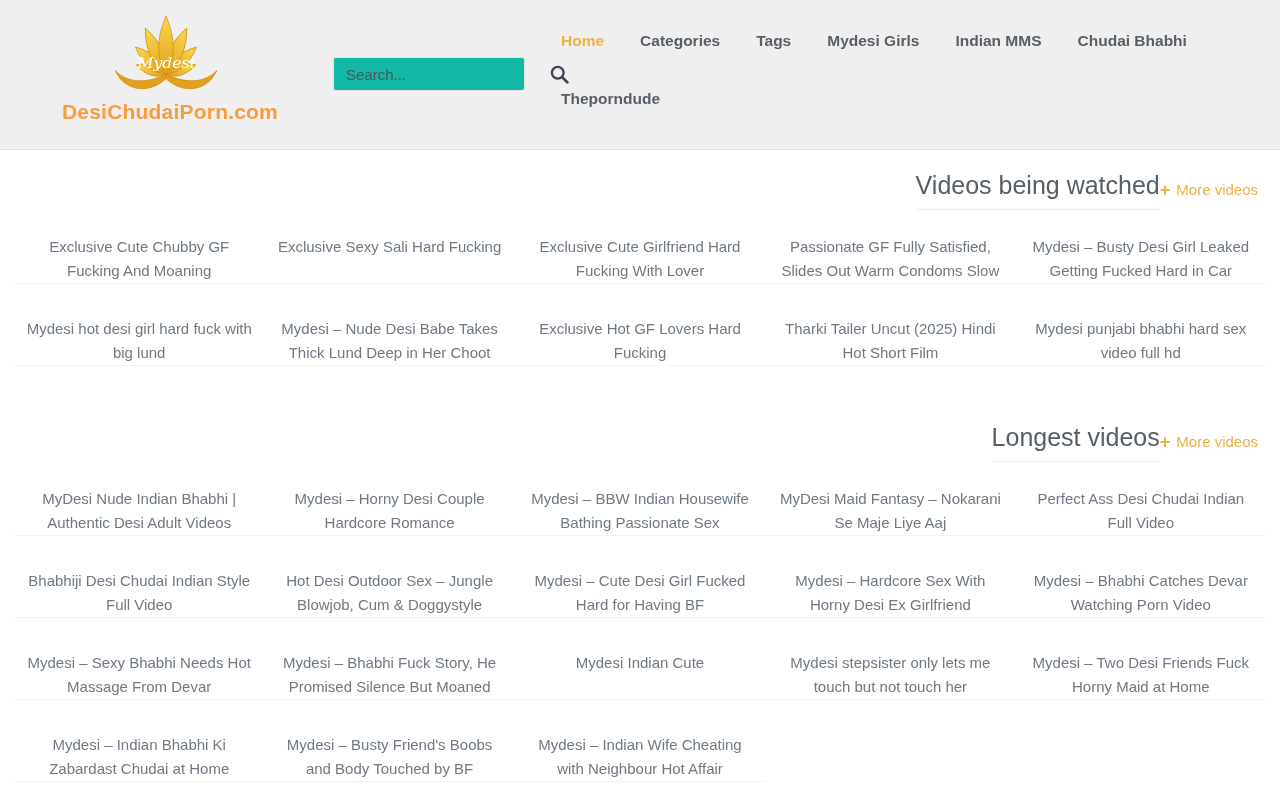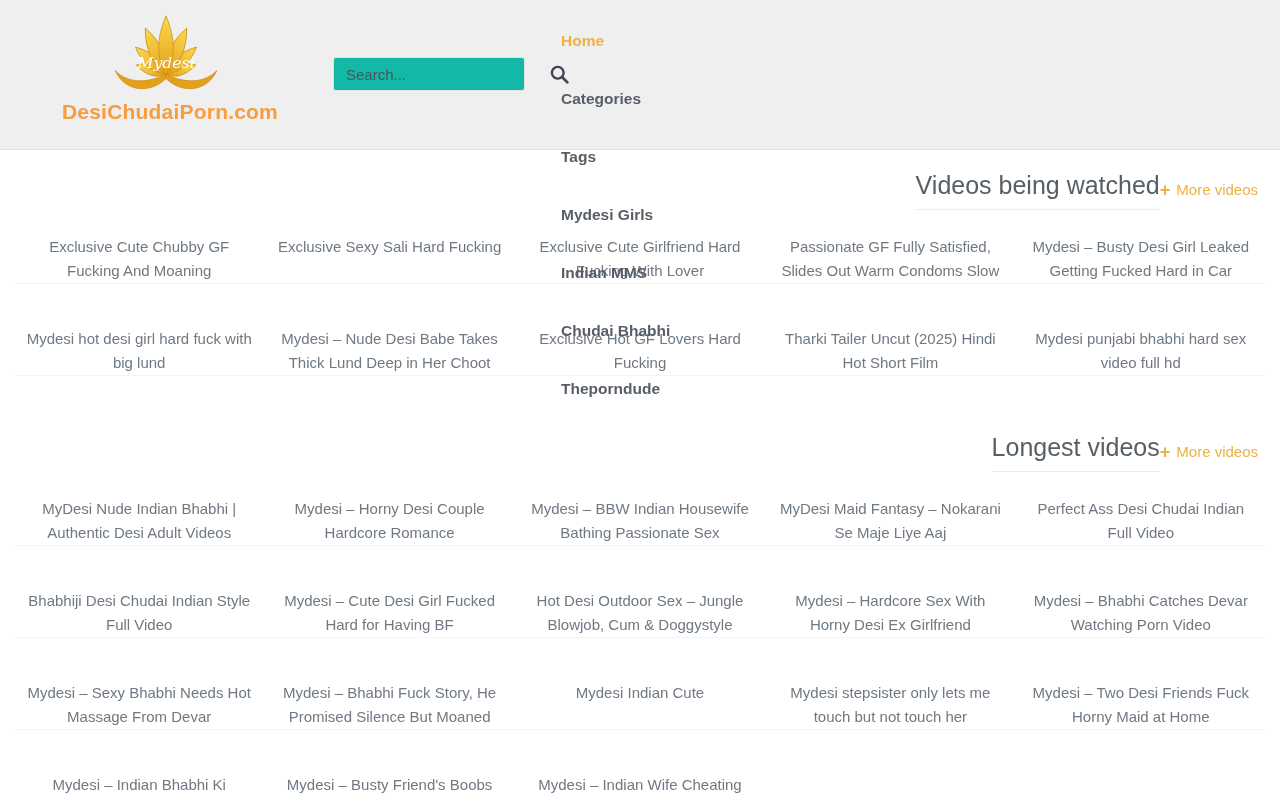--- a/index.html
+++ b/index.html
@@ -43,21 +43,21 @@
     font-family:"Liberation Sans","DejaVu Sans",sans-serif;
   }
   .search input::placeholder{color:#4d545b;opacity:1;}
   .search-btn{
     border:0;background:transparent;cursor:pointer;
     padding:0 10px 0 4px;display:flex;align-items:center;
   }
   nav{position:absolute;left:561px;top:30px;width:660px;}
   nav ul{
     list-style:none;display:flex;flex-wrap:wrap;
-    column-gap:36px;row-gap:36px;flex-direction:column;
+    column-gap:36px;row-gap:36px;
   }
   nav a{
     text-decoration:none;font-size:15.5px;font-weight:bold;
     color:#575e66;line-height:22px;white-space:nowrap;
   }
   nav a.active{color:var(--accent);}
   
   main{padding:0 14px;}
   section.videos{margin-top:20px;}
   section.videos + section.videos{margin-top:56px;}
@@ -76,21 +76,21 @@
     display:flex;align-items:center;
   }
   a.more .plus{
     font-weight:800;font-size:18px;margin-right:6px;line-height:18px;
   }
   .grid{
     margin-top:25px;
     display:grid;
     grid-template-columns:repeat(5,1fr);
     grid-auto-rows:minmax(48px,auto);
-    row-gap:43px;
+    row-gap:33px;
   }
   .video-title{
     display:block;text-align:center;
     padding:0 12px 0 12px;
     font-size:15px;line-height:24px;
     color:#6f7983;text-decoration:none;
     border-bottom:1px solid #f4f4f4;
   }
 </style>
 </head>
@@ -175,22 +175,22 @@
         <span>More videos</span>
       </a>
     </div>
     <div class="grid">
         <a href="#" class="video-title">MyDesi Nude Indian Bhabhi | Authentic Desi Adult Videos</a>
         <a href="#" class="video-title">Mydesi – Horny Desi Couple Hardcore Romance</a>
         <a href="#" class="video-title">Mydesi – BBW Indian Housewife Bathing Passionate Sex</a>
         <a href="#" class="video-title">MyDesi Maid Fantasy – Nokarani Se Maje Liye Aaj</a>
         <a href="#" class="video-title">Perfect Ass Desi Chudai Indian Full Video</a>
         <a href="#" class="video-title">Bhabhiji Desi Chudai Indian Style Full Video</a>
+        <a href="#" class="video-title">Hot Desi Outdoor Sex – Jungle Blowjob, Cum &amp; Doggystyle</a>
         <a href="#" class="video-title">Mydesi – Cute Desi Girl Fucked Hard for Having BF</a>
-        <a href="#" class="video-title">Hot Desi Outdoor Sex – Jungle Blowjob, Cum &amp; Doggystyle</a>
         <a href="#" class="video-title">Mydesi – Hardcore Sex With Horny Desi Ex Girlfriend</a>
         <a href="#" class="video-title">Mydesi – Bhabhi Catches Devar Watching Porn Video</a>
         <a href="#" class="video-title">Mydesi – Sexy Bhabhi Needs Hot Massage From Devar</a>
         <a href="#" class="video-title">Mydesi – Bhabhi Fuck Story, He Promised Silence But Moaned</a>
         <a href="#" class="video-title">Mydesi Indian Cute</a>
         <a href="#" class="video-title">Mydesi stepsister only lets me touch but not touch her</a>
         <a href="#" class="video-title">Mydesi – Two Desi Friends Fuck Horny Maid at Home</a>
         <a href="#" class="video-title">Mydesi – Indian Bhabhi Ki Zabardast Chudai at Home</a>
         <a href="#" class="video-title">Mydesi – Busty Friend's Boobs and Body Touched by BF</a>
         <a href="#" class="video-title">Mydesi – Indian Wife Cheating with Neighbour Hot Affair</a>

